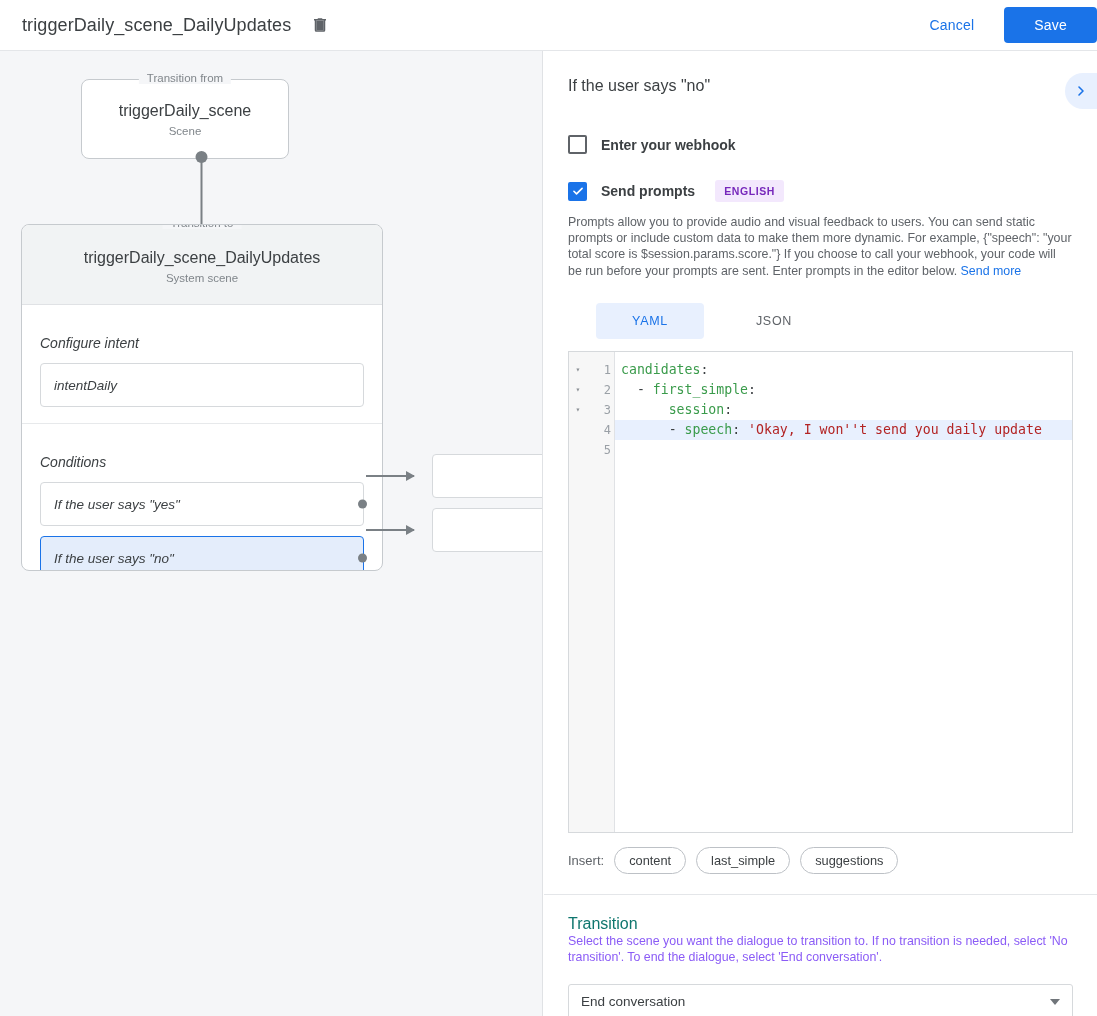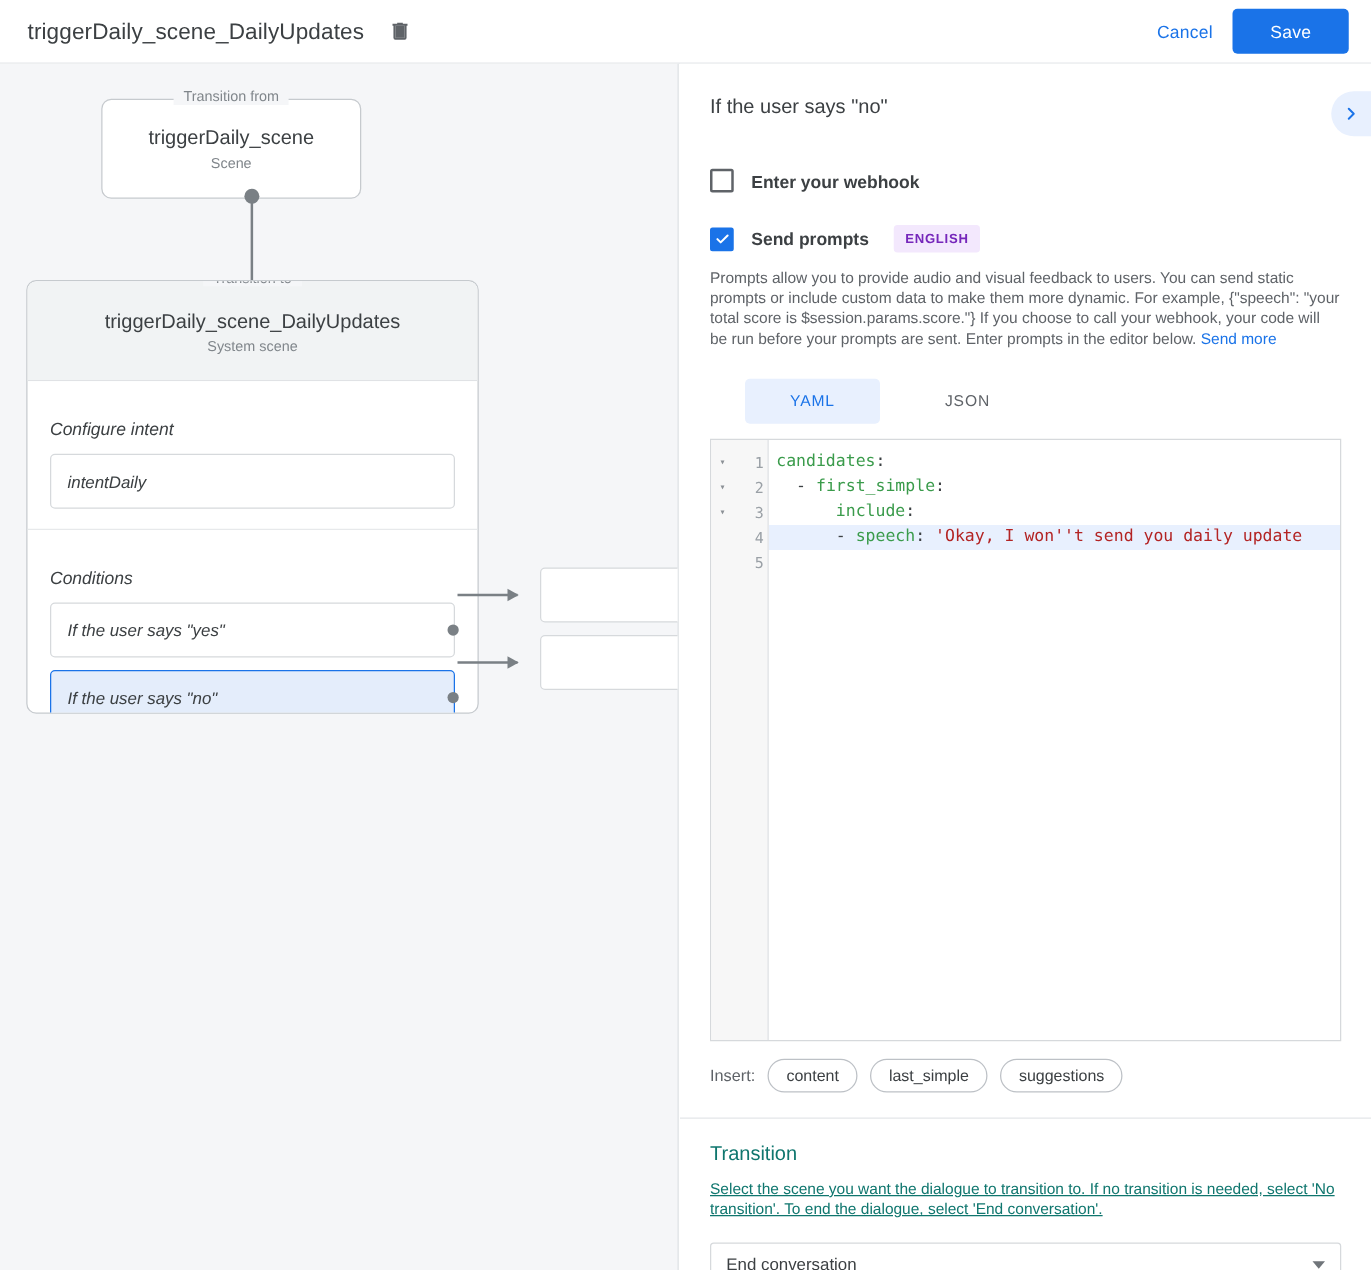--- a/index.html
+++ b/index.html
@@ -29,21 +29,21 @@
   .trash-btn {
     margin-left: 14px;
     width: 30px; height: 30px;
     display: flex; align-items: center; justify-content: center;
     cursor: pointer;
     border-radius: 50%;
   }
   .header-right {
     margin-left: auto;
     display: flex; 
-    padding-right: 18px;
+    gap: 14px;
   }
   .cancel-btn {
     color: #1a73e8;
     font-size: 14px;
     font-weight: 500;
     padding: 9px 16px;
     border-radius: 4px;
     cursor: pointer;
     background: transparent;
     border: none;
@@ -370,24 +370,22 @@
     margin-left: -24px;
     width: 553px;
   }
 
   
   .trans-sec { padding-top: 20px; }
   .trans-title { font-size: 16px; color: #0f766e; }
   .trans-desc {
     font-size: 12.4px;
     line-height: 16.4px;
-    color: #0f766e;
-    margin-top: 10px;
+    color: #8b5cf6;
     max-width: 500px;
-    text-decoration: underline;
   }
   .select-box {
     margin-top: 18px;
     border: 1px solid #d6d9dc;
     border-radius: 3px;
     height: 36px;
     display: flex; align-items: center;
     padding: 0 12px;
     font-size: 13.5px;
     color: #3c4043;
@@ -521,21 +519,21 @@
             <span class="lineno">4</span>
           </div>
           <div class="gutter-row">
             <span class="fold"></span>
             <span class="lineno">5</span>
           </div>
         </div>
       <div class="code" id="editor-code">
           <div class="code-row"><span class="tok-key">candidates</span><span class="tok-punct">:</span></div>
           <div class="code-row"><span class="tok-punct">  - </span><span class="tok-key">first_simple</span><span class="tok-punct">:</span></div>
-          <div class="code-row"><span class="tok-punct">      </span><span class="tok-key">include</span><span class="tok-punct">:</span></div>
+          <div class="code-row"><span class="tok-punct">      </span><span class="tok-key">session</span><span class="tok-punct">:</span></div>
           <div class="code-row hl"><span class="tok-punct">      - </span><span class="tok-key">speech</span><span class="tok-punct">: </span><span class="tok-str">'Okay, I won''t send you daily update</span></div>
           <div class="code-row">&nbsp;</div>
         </div>
     </div>
 
     <div class="insert-row">
       <div class="insert-label">Insert:</div>
       <div class="chip">content</div>
       <div class="chip">last_simple</div>
       <div class="chip">suggestions</div>

